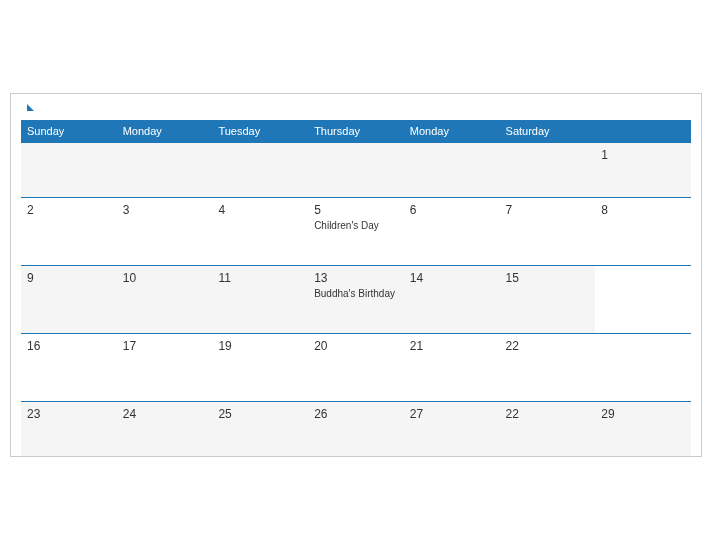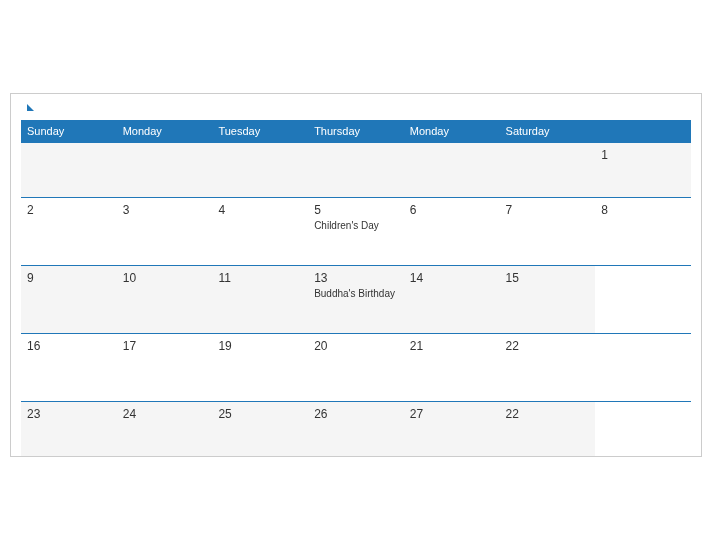--- a/index.html
+++ b/index.html
@@ -236,15 +236,18 @@
         </div>
         <div class="day-cell">
           <span class="day-number">26</span>
         </div>
         <div class="day-cell">
           <span class="day-number">27</span>
         </div>
         <div class="day-cell">
           <span class="day-number">22</span>
         </div>
+        <div class="day-cell">
+          <span class="day-number">29</span>
+        </div>
       </div>
     </div>
 </div>
 
 </body></html>

